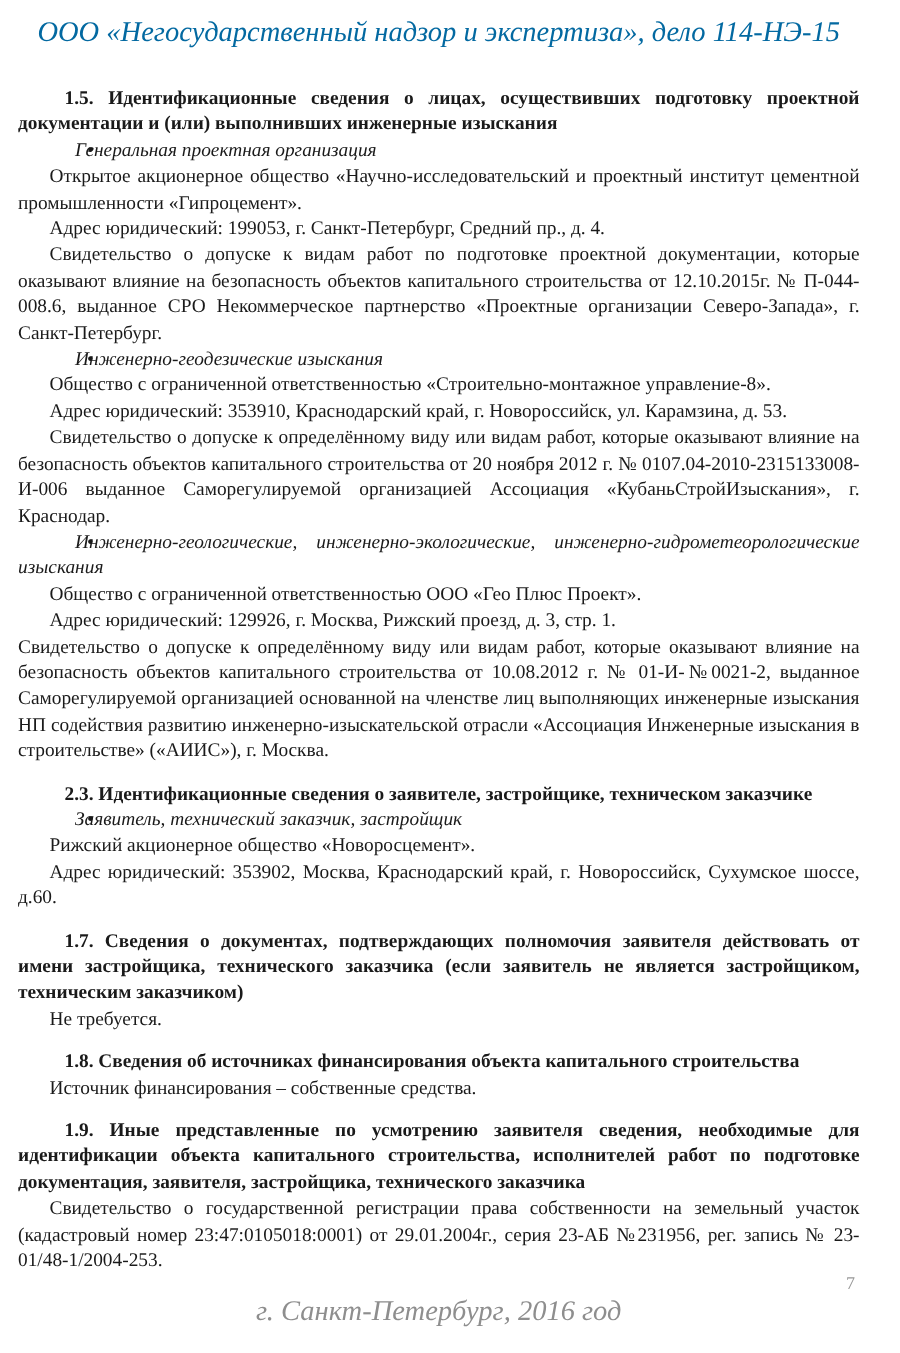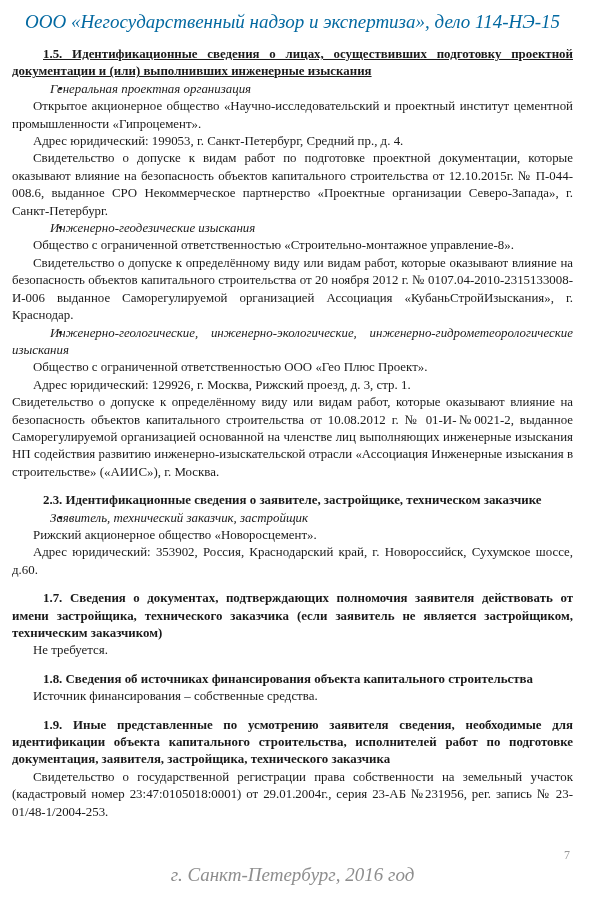--- a/index.html
+++ b/index.html
@@ -38,22 +38,21 @@
   }
   .content h2 {
     font-size: 12.9px;
     font-weight: bold;
     margin: 11px 0 0 0;
     text-indent: 31px;
     text-align: justify;
     line-height: 17.4px;
   }
   .content h2.first {
-    margin-top: 0;
-    text-decoration: underline;
+    margin-top: 11px;
   }
   .content p {
     margin: 0;
     text-indent: 21px;
   }
   .content p.bullet {
     font-style: italic;
     text-indent: 23px;
   }
   .content p.bullet .bullet-glyph {
@@ -93,30 +92,31 @@
 
   <div class="content">
 
     <h2 class="first">1.5. Идентификационные сведения о лицах, осуществивших подготовку проектной документации и (или) выполнивших инженерные изыскания</h2>
     <p class="bullet"><span class="bullet-glyph">•</span><span>Генеральная проектная организация</span></p>
     <p>Открытое акционерное общество «Научно-исследовательский и проектный институт цементной промышленности «Гипроцемент».</p>
     <p>Адрес юридический: 199053, г. Санкт-Петербург, Средний пр., д. 4.</p>
     <p>Свидетельство о допуске к видам работ по подготовке проектной документации, которые оказывают влияние на безопасность объектов капитального строительства от 12.10.2015г. № П-044-008.6, выданное СРО Некоммерческое партнерство «Проектные организации Северо-Запада», г. Санкт-Петербург.</p>
     <p class="bullet"><span class="bullet-glyph">•</span><span>Инженерно-геодезические изыскания</span></p>
     <p>Общество с ограниченной ответственностью «Строительно-монтажное управление-8».</p>
+    <p>Адрес юридический: 353910, Краснодарский край, г. Новороссийск, ул. Карамзина, д. 53.</p>
     <p>Свидетельство о допуске к определённому виду или видам работ, которые оказывают влияние на безопасность объектов капитального строительства от 20 ноября 2012 г. № 0107.04-2010-2315133008-И-006 выданное Саморегулируемой организацией Ассоциация «КубаньСтройИзыскания», г. Краснодар.</p>
     <p class="bullet"><span class="bullet-glyph">•</span><span>Инженерно-геологические, инженерно-экологические, инженерно-гидрометеорологические изыскания</span></p>
     <p>Общество с ограниченной ответственностью ООО «Гео Плюс Проект».</p>
     <p>Адрес юридический: 129926, г. Москва, Рижский проезд, д. 3, стр. 1.</p>
     <p class="noindent">Свидетельство о допуске к определённому виду или видам работ, которые оказывают влияние на безопасность объектов капитального строительства от 10.08.2012 г. № 01-И-№0021-2, выданное Саморегулируемой организацией основанной на членстве лиц выполняющих инженерные изыскания НП содействия развитию инженерно-изыскательской отрасли «Ассоциация Инженерные изыскания в строительстве» («АИИС»), г. Москва.</p>
 
     <h2>2.3. Идентификационные сведения о заявителе, застройщике, техническом заказчике</h2>
     <p class="bullet"><span class="bullet-glyph">•</span><span>Заявитель, технический заказчик, застройщик</span></p>
     <p>Рижский акционерное общество «Новоросцемент».</p>
-    <p>Адрес юридический: 353902, Россия, Краснодарский край, г. Новороссийск, Сухумское шоссе, д.60.</p>
+    <p>Адрес юридический: 353902, Москва, Краснодарский край, г. Новороссийск, Сухумское шоссе, д.60.</p>
 
     <h2>1.7. Сведения о документах, подтверждающих полномочия заявителя действовать от имени застройщика, технического заказчика (если заявитель не является застройщиком, техническим заказчиком)</h2>
     <p>Не требуется.</p>
 
     <h2>1.8. Сведения об источниках финансирования объекта капитального строительства</h2>
     <p>Источник финансирования – собственные средства.</p>
 
     <h2>1.9. Иные представленные по усмотрению заявителя сведения, необходимые для идентификации объекта капитального строительства, исполнителей работ по подготовке документация, заявителя, застройщика, технического заказчика</h2>
     <p>Свидетельство о государственной регистрации права собственности на земельный участок (кадастровый номер 23:47:0105018:0001) от 29.01.2004г., серия 23-АБ №231956, рег. запись № 23-01/48-1/2004-253.</p>
 

